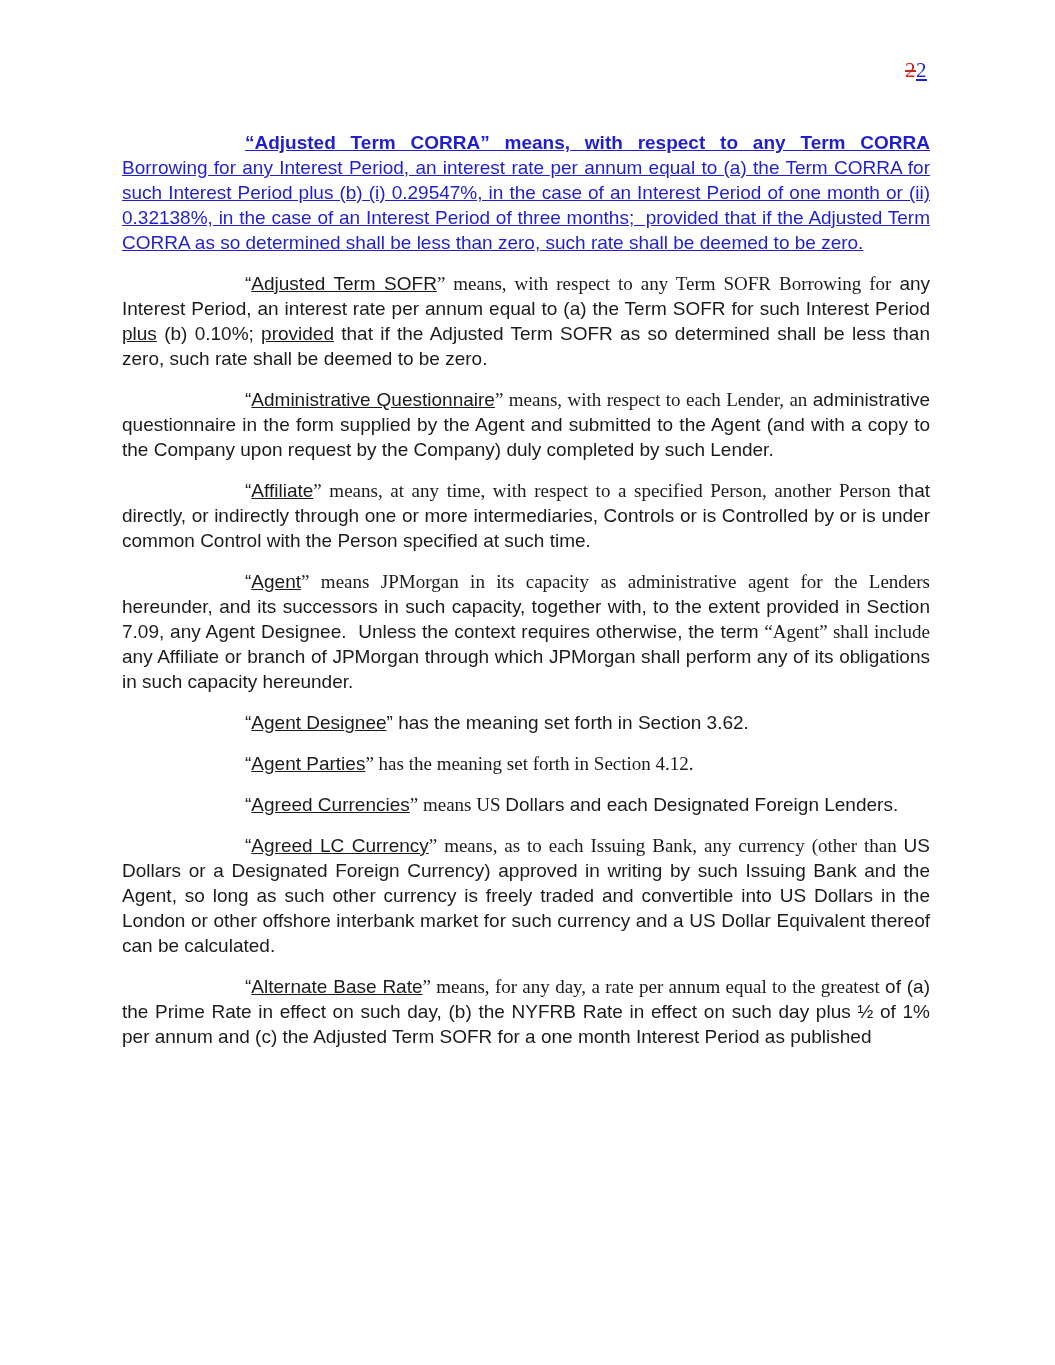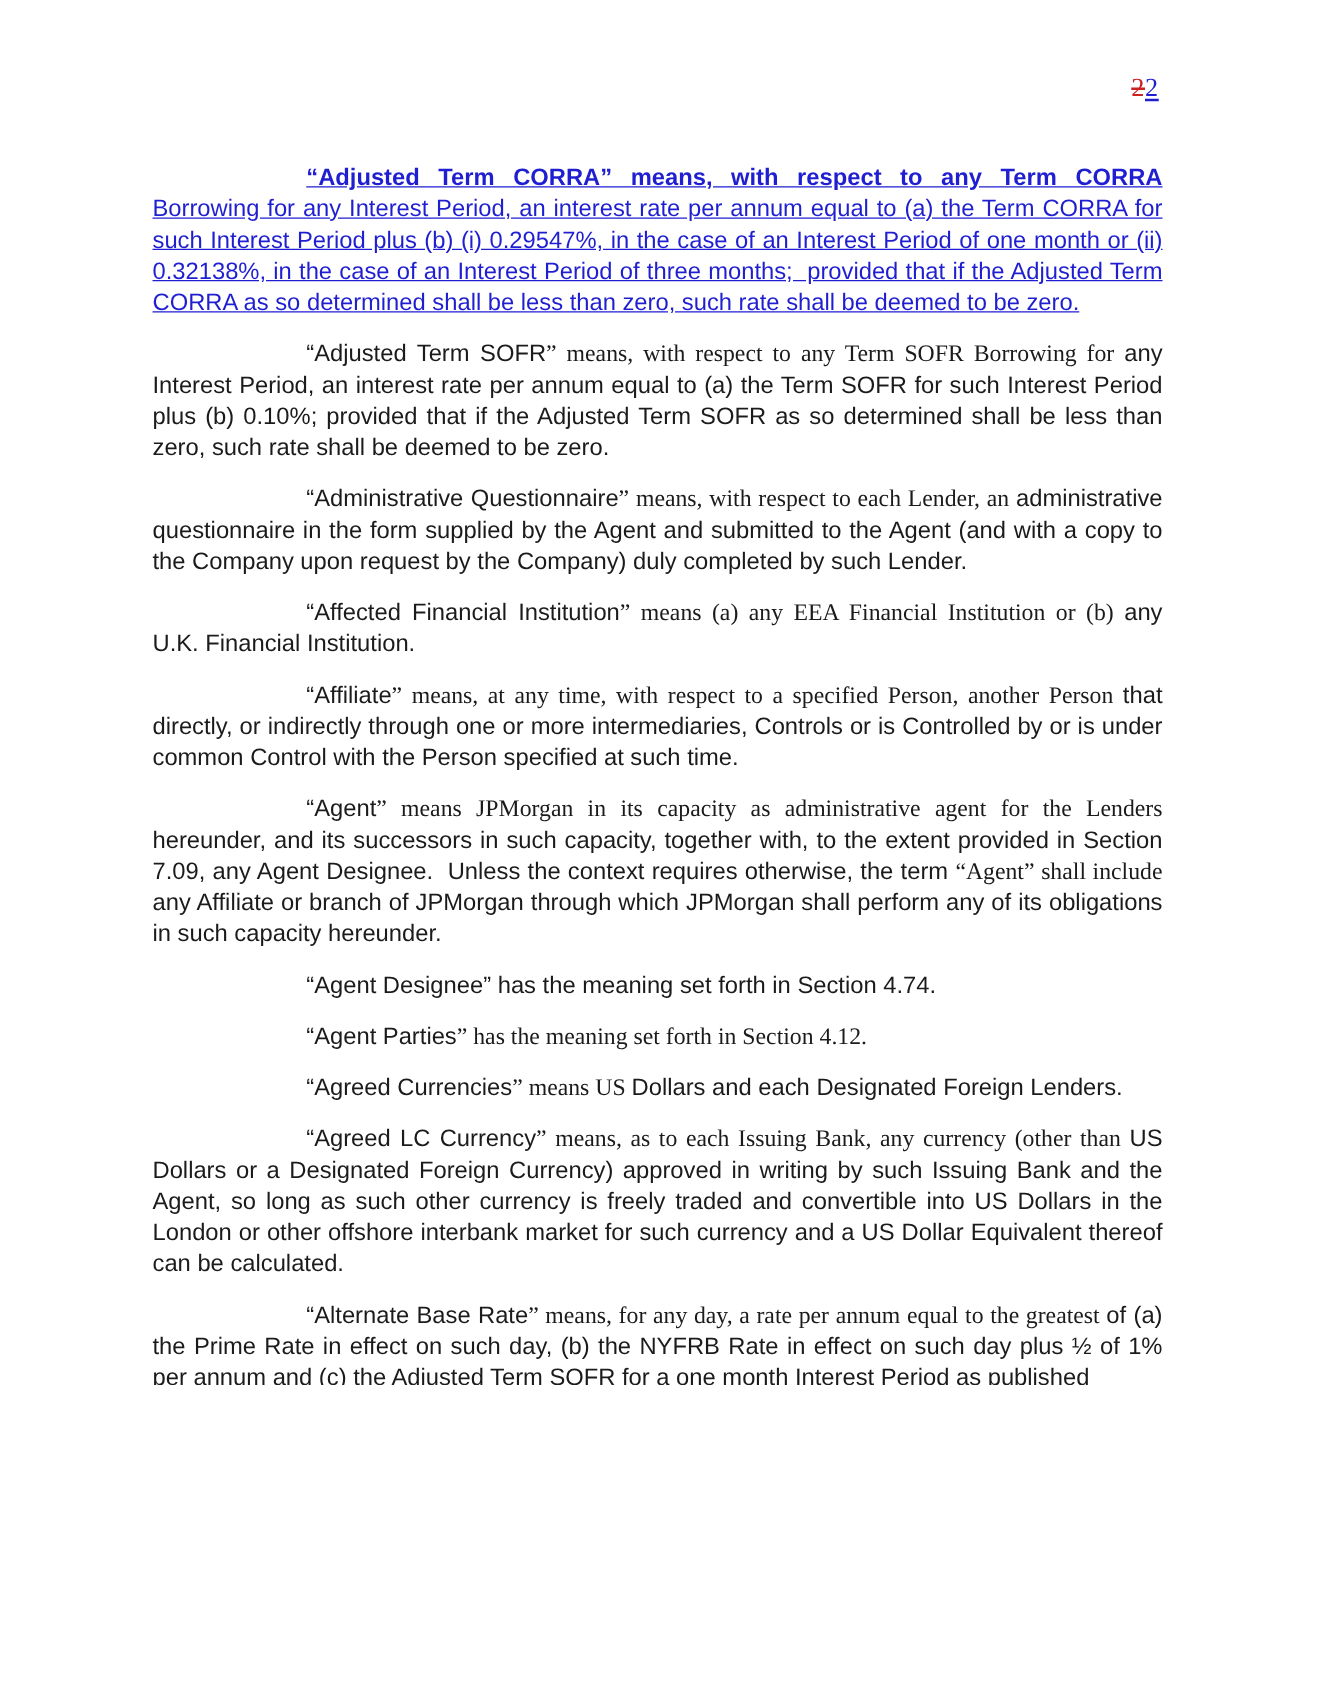--- a/index.html
+++ b/index.html
@@ -28,35 +28,34 @@
   .para {
     margin: 0 0 16px 0;
     font-size: 19px;
     line-height: 25px;
     text-indent: 123px;
   }
   .para.justify { text-align: justify; }
   .para.ins { color: var(--ins, #1f1fd1); }
   .para.ins .run { text-decoration: underline; }
   .para.wide { word-spacing: 7px; }
-  .run.u { }
+  .run.u { text-decoration: underline; }
   .run.b { font-weight: 700; }
   .run.serif { font-family: "Liberation Serif", serif; }
 </style>
 </head>
 <body>
 
 <div class="page">
   <div class="pagenum"><span class="old">2</span><span class="new">2</span></div>
   <div class="doc">
       <p class="para justify ins"><span class="run b">“Adjusted Term CORRA” means, with respect to any Term CORRA</span><span class="run"> Borrowing for any Interest Period, an interest rate per annum equal to (a) the Term CORRA for such Interest Period plus (b) (i) 0.29547%, in the case of an Interest Period of one month or (ii) 0.32138%, in the case of an Interest Period of three months;&nbsp; provided that if the Adjusted Term CORRA as so determined shall be less than zero, such rate shall be deemed to be zero.</span></p>
       <p class="para justify"><span class="run">“</span><span class="run u">Adjusted Term SOFR</span><span class="run serif">” means, with respect to any Term SOFR Borrowing for </span><span class="run">any Interest Period, an interest rate per annum equal to (a) the Term SOFR for such Interest Period </span><span class="run u">plus</span><span class="run"> (b) 0.10%; </span><span class="run u">provided</span><span class="run"> that if the Adjusted Term SOFR as so determined shall be less than zero, such rate shall be deemed to be zero.</span></p>
       <p class="para justify"><span class="run">“</span><span class="run u">Administrative Questionnaire</span><span class="run serif">” means, with respect to each Lender, an </span><span class="run">administrative questionnaire in the form supplied by the Agent and submitted to the Agent (and with a copy to the Company upon request by the Company) duly completed by such Lender.</span></p>
-      <p class="para justify"><span class="run">“</span><span class="run u">Affected Financial Institution</span><span class="run serif">” means (a) any EEA Financial Institution or (b) </span><span class="run">any U.K. Financial Institution.</span></p>
       <p class="para justify"><span class="run">“</span><span class="run u">Affiliate</span><span class="run serif">” means, at any time, with respect to a specified Person, another Person </span><span class="run">that directly, or indirectly through one or more intermediaries, Controls or is Controlled by or is under common Control with the Person specified at such time.</span></p>
       <p class="para justify"><span class="run">“</span><span class="run u">Agent</span><span class="run serif">” means JPMorgan in its capacity as administrative agent for the Lenders </span><span class="run">hereunder, and its successors in such capacity, together with, to the extent provided in Section 7.09, any Agent Designee.&nbsp; Unless the context requires otherwise, the term </span><span class="run serif">“Agent” shall include </span><span class="run">any Affiliate or branch of JPMorgan through which JPMorgan shall perform any of its obligations in such capacity hereunder.</span></p>
-      <p class="para"><span class="run">“</span><span class="run u">Agent Designee</span><span class="run">” has the meaning set forth in Section 4.74.</span></p>
+      <p class="para"><span class="run">“</span><span class="run u">Agent Designee</span><span class="run">” has the meaning set forth in Section 3.62.</span></p>
       <p class="para"><span class="run">“</span><span class="run u">Agent Parties</span><span class="run serif">” has the meaning set forth in Section 4.12.</span></p>
       <p class="para"><span class="run">“</span><span class="run u">Agreed Currencies</span><span class="run serif">” means US </span><span class="run">Dollars and each Designated Foreign Lenders.</span></p>
       <p class="para justify"><span class="run">“</span><span class="run u">Agreed LC Currency</span><span class="run serif">” means, as to each Issuing Bank, any currency (other than </span><span class="run">US Dollars or a Designated Foreign Currency) approved in writing by such Issuing Bank and the Agent, so long as such other currency is freely traded and convertible into US Dollars in the London or other offshore interbank market for such currency and a US Dollar Equivalent thereof can be calculated.</span></p>
       <p class="para justify"><span class="run">“</span><span class="run u">Alternate Base Rate</span><span class="run serif">” means, for any day, a rate per annum equal to the greatest </span><span class="run">of (a) the Prime Rate in effect on such day, (b) the NYFRB Rate in effect on such day plus ½ of 1% per annum and (c) the Adjusted Term SOFR for a one month Interest Period as published</span></p>
     </div>
 </div>
 
 </body></html>

